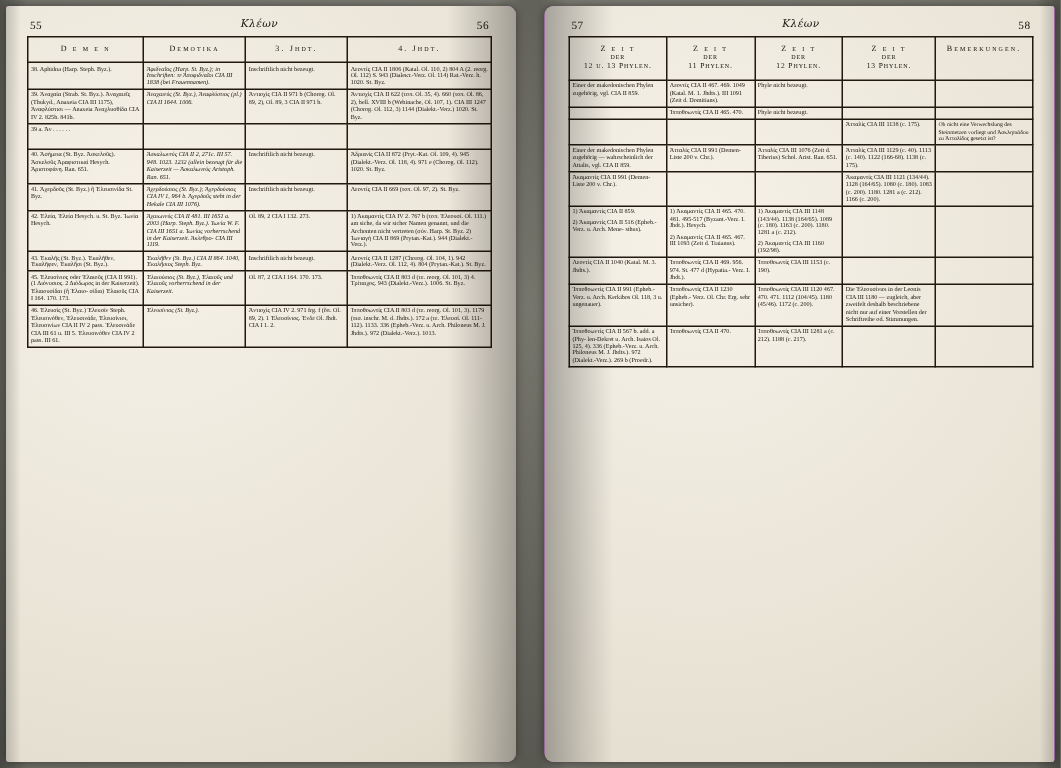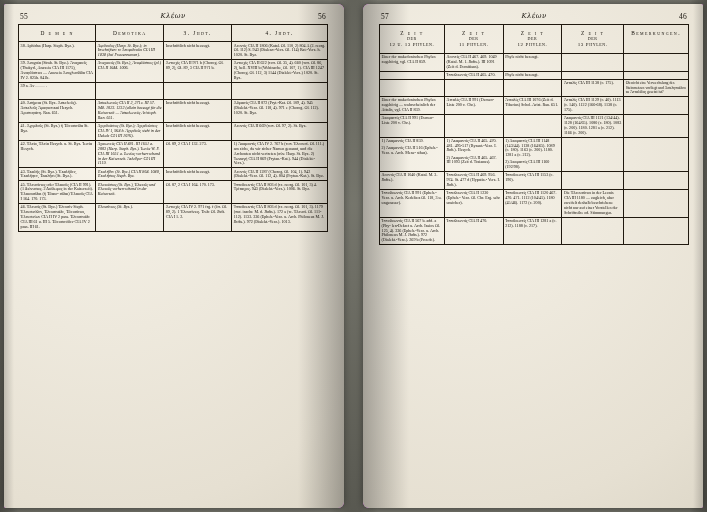--- a/index.html
+++ b/index.html
@@ -265,21 +265,21 @@
     <div class="edge-shade-l"></div>
     <div class="gutter-shade-left"></div>
   </div>
 
   <div class="leaf right">
     <div class="paper"></div>
     <div class="content">
       <div class="folio">
         <span class="num">57</span>
         <span class="run gr">Κλέων</span>
-        <span class="num">46</span>
+        <span class="num">58</span>
       </div>
 
       <table class="tb">
         <colgroup>
           <col style="width:21%">
             <col style="width:19%">
             <col style="width:19%">
             <col style="width:20%">
             <col style="width:21%">
         </colgroup>

